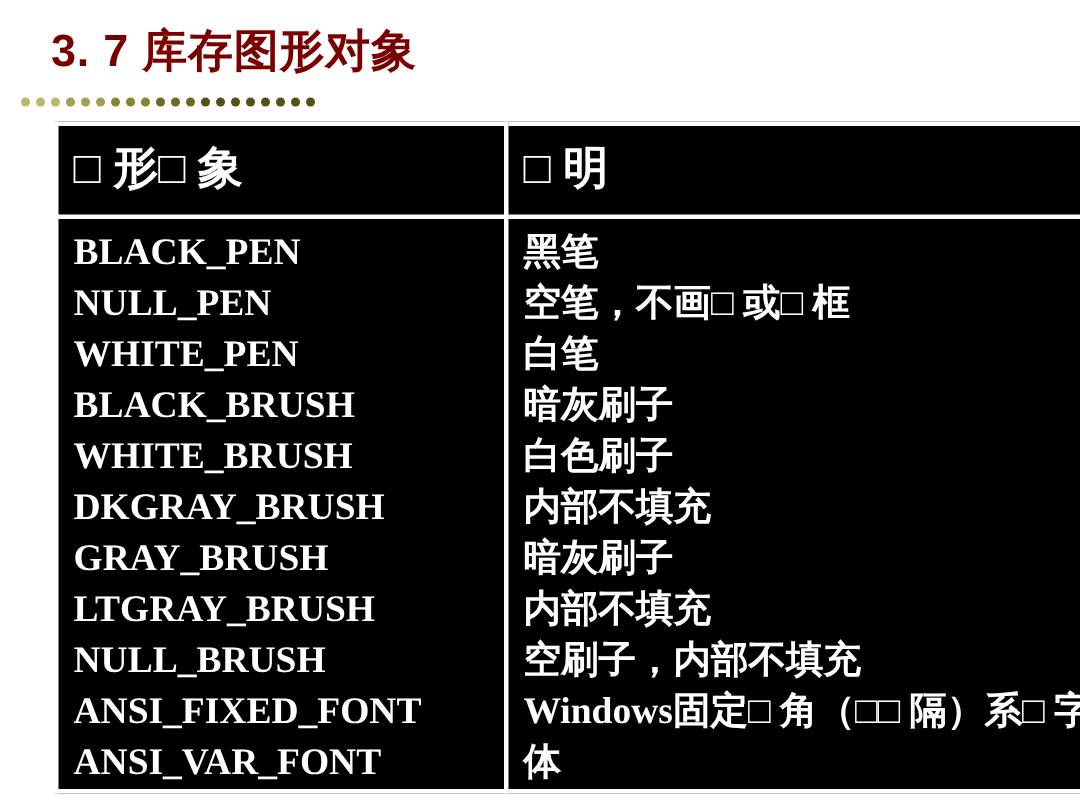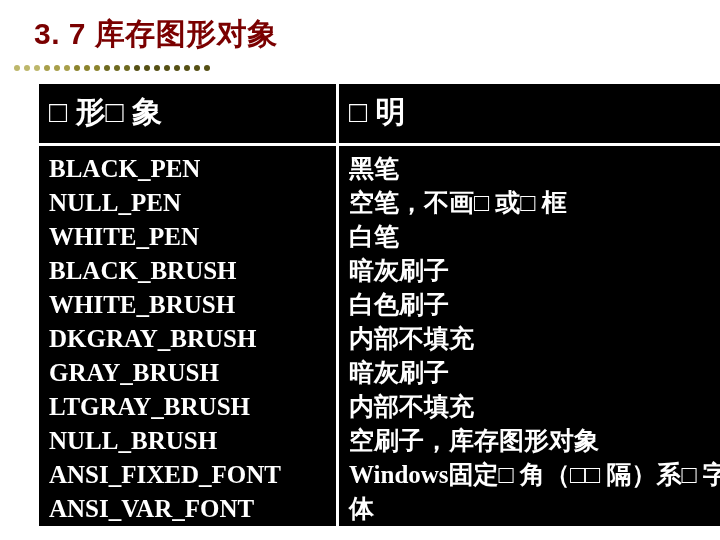--- a/index.html
+++ b/index.html
@@ -138,21 +138,21 @@
           </td>
           <td class="c2txt">
             <span>黑笔</span><br>
             <span>空笔，不画□ 或□ 框</span><br>
             <span>白笔</span><br>
             <span>暗灰刷子</span><br>
             <span>白色刷子</span><br>
             <span>内部不填充</span><br>
             <span>暗灰刷子</span><br>
             <span>内部不填充</span><br>
-            <span>空刷子，库存图形对象</span><br>
+            <span>空刷子，内部不填充</span><br>
             <span>Windows固定□ 角（□□ 隔）系□ 字</span><br>
             <span>体</span><br>
             
           </td>
         </tr>
       </tbody>
     </table>
   </div>
 
 </div>

